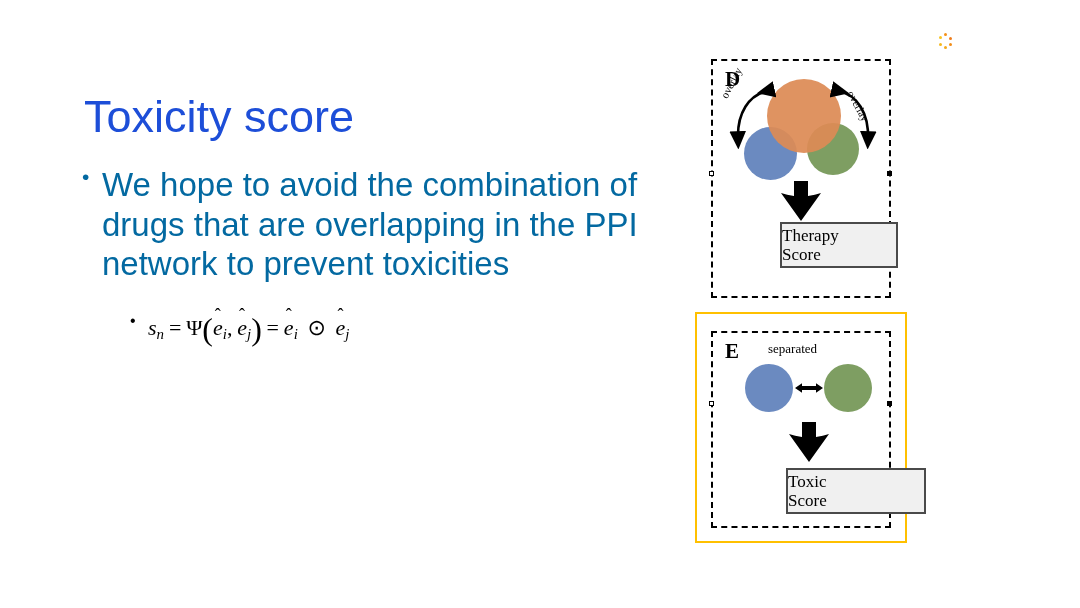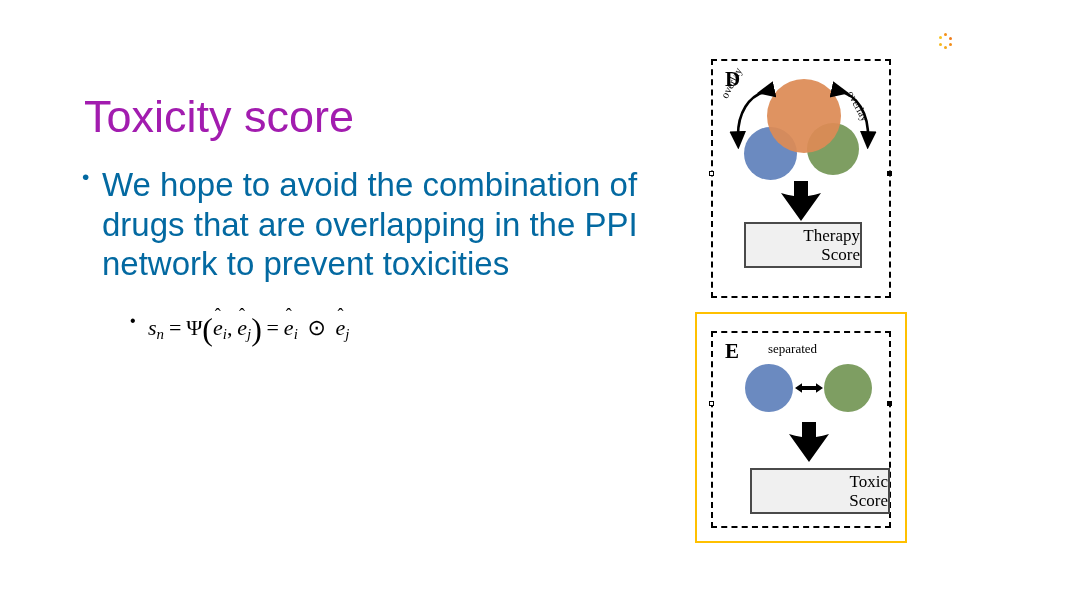--- a/index.html
+++ b/index.html
@@ -63,21 +63,21 @@
 
   
   #title {
     position: absolute;
     left: 84px;
     top: 62px;
     font-size: 45px;
     font-weight: normal;
     letter-spacing: 0px;
     line-height: 1.1;
-    color: #a21caf;
+    color: #1d4ed8;
     white-space: nowrap;
   }
 
   
   #body-block {
     position: absolute;
     left: 80px;
     top: 165px;
     width: 560px;
   }
@@ -196,23 +196,24 @@
     position: absolute;
     background: #F0F0F0;
     border: 2px solid #4A4A4A;
     box-sizing: border-box;
     font-family: "Liberation Serif", serif;
     font-size: 17px;
     line-height: 1.12;
     color: #000;
     display: flex;
     flex-direction: column;
-    align-items: flex-end;
+    align-items: flex-start;
     justify-content: center;
     text-align: center;
+    margin-left: 36px;
   }
 
   .ov-label {
     position: absolute;
     font-family: "Liberation Serif", serif;
     font-size: 11px;
     line-height: 1;
     color: #000;
     white-space: nowrap;
   }

